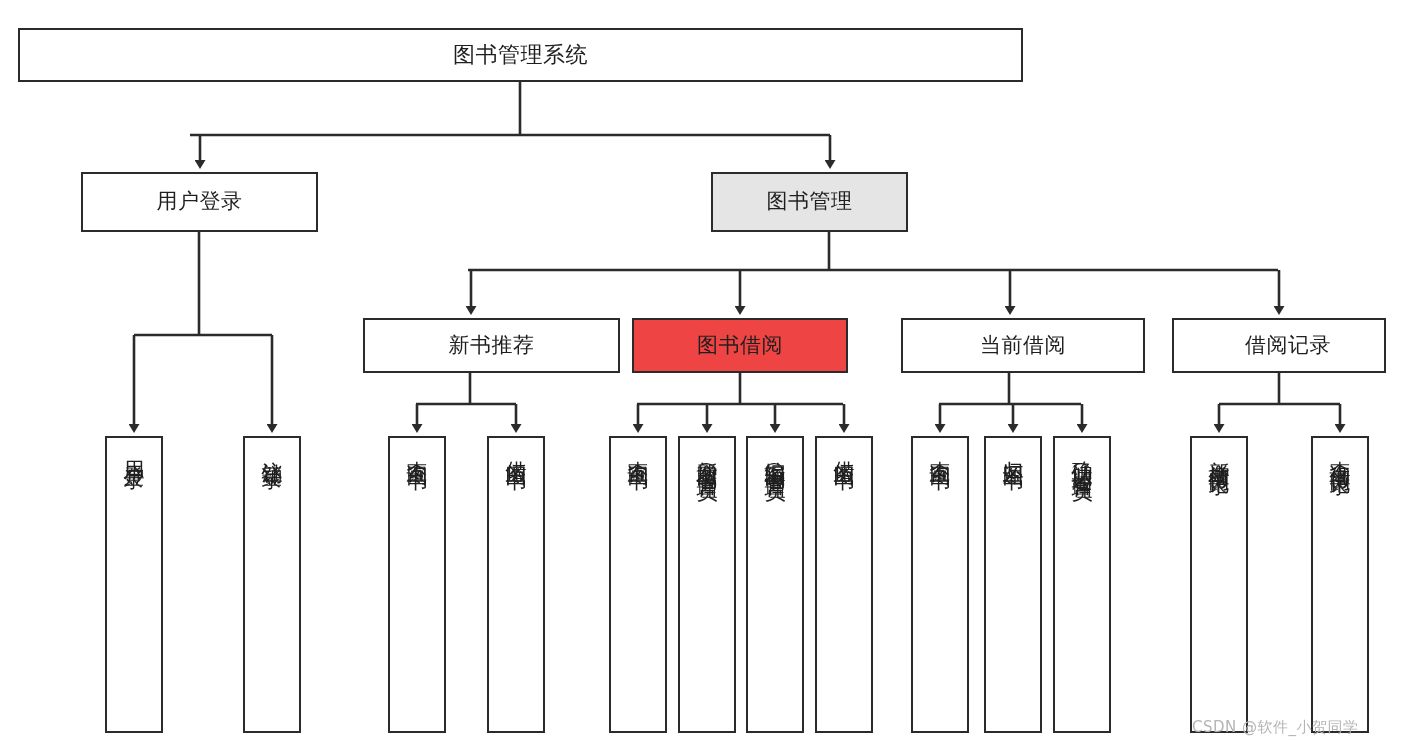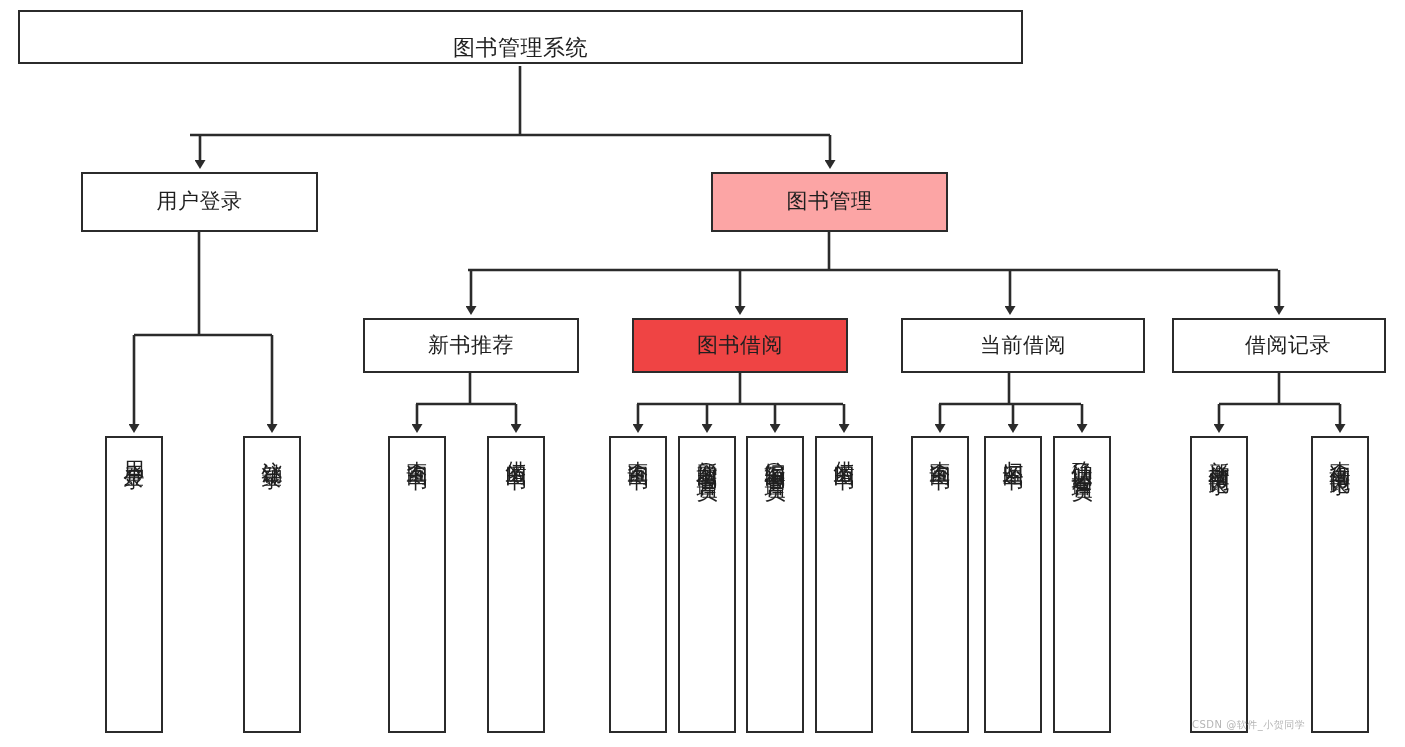--- a/index.html
+++ b/index.html
@@ -54,21 +54,21 @@
   .node.vert .node-label {
     writing-mode: vertical-rl;
     text-orientation: upright;
     font-size: 21px;
     letter-spacing: 3px;
     line-height: 1.05;
   }
   .node.root .node-label { font-size: 22px; }
   .watermark {
     position: absolute;
-    font-size: 10px;
+    font-size: 15px;
     color: #b5b5b5;
     white-space: nowrap;
     letter-spacing: 0.5px;
     user-select: none;
     text-align: center;
   }
 </style>
 </head>
 <body>
 
@@ -109,30 +109,30 @@
         <path d="M775,404 L775,425" marker-end="url(#arrow)"></path>
         <path d="M844,404 L844,425" marker-end="url(#arrow)"></path>
         <path d="M940,404 L940,425" marker-end="url(#arrow)"></path>
         <path d="M1013,404 L1013,425" marker-end="url(#arrow)"></path>
         <path d="M1082,404 L1082,425" marker-end="url(#arrow)"></path>
         <path d="M1219,404 L1219,425" marker-end="url(#arrow)"></path>
         <path d="M1340,404 L1340,425" marker-end="url(#arrow)"></path>
       </g>
   </svg>
   <div id="node-layer">
-      <div class="node horiz root" style="left: 18px; top: 10px; width: 1005px; height: 54px; border-color: rgb(43, 43, 43); background: rgb(255, 255, 255); color: rgb(31, 31, 31); align-items: flex-end;">
+      <div class="node horiz root" style="left: 18px; top: 28px; width: 1005px; height: 54px; border-color: rgb(43, 43, 43); background: rgb(255, 255, 255); color: rgb(31, 31, 31);">
         <span class="node-label">图书管理系统</span>
       </div>
       <div class="node horiz" style="left: 81px; top: 172px; width: 237px; height: 60px; border-color: rgb(43, 43, 43); background: rgb(255, 255, 255); color: rgb(31, 31, 31);">
         <span class="node-label">用户登录</span>
       </div>
-      <div class="node horiz" style="left: 711px; top: 172px; width: 237px; height: 60px; border-color: rgb(43, 43, 43); background: #fca5a5; color: rgb(31, 31, 31);">
+      <div class="node horiz" style="left: 711px; top: 172px; width: 197px; height: 60px; border-color: rgb(43, 43, 43); background: #e5e5e5; color: rgb(31, 31, 31);">
         <span class="node-label">图书管理</span>
       </div>
-      <div class="node horiz" style="left: 363px; top: 318px; width: 216px; height: 55px; border-color: rgb(43, 43, 43); background: rgb(255, 255, 255); color: rgb(31, 31, 31);">
+      <div class="node horiz" style="left: 363px; top: 318px; width: 257px; height: 55px; border-color: rgb(43, 43, 43); background: rgb(255, 255, 255); color: rgb(31, 31, 31);">
         <span class="node-label">新书推荐</span>
       </div>
       <div class="node horiz" style="left: 632px; top: 318px; width: 216px; height: 55px; border-color: rgb(43, 43, 43); background: #ef4444; color: rgb(31, 31, 31);">
         <span class="node-label">图书借阅</span>
       </div>
       <div class="node horiz" style="left: 901px; top: 318px; width: 244px; height: 55px; border-color: rgb(43, 43, 43); background: rgb(255, 255, 255); color: rgb(31, 31, 31);">
         <span class="node-label">当前借阅</span>
       </div>
       <div class="node horiz" style="left: 1172px; top: 318px; width: 214px; height: 55px; border-color: rgb(43, 43, 43); background: rgb(255, 255, 255); color: rgb(31, 31, 31); padding-left: 18px;">
         <span class="node-label">借阅记录</span>

